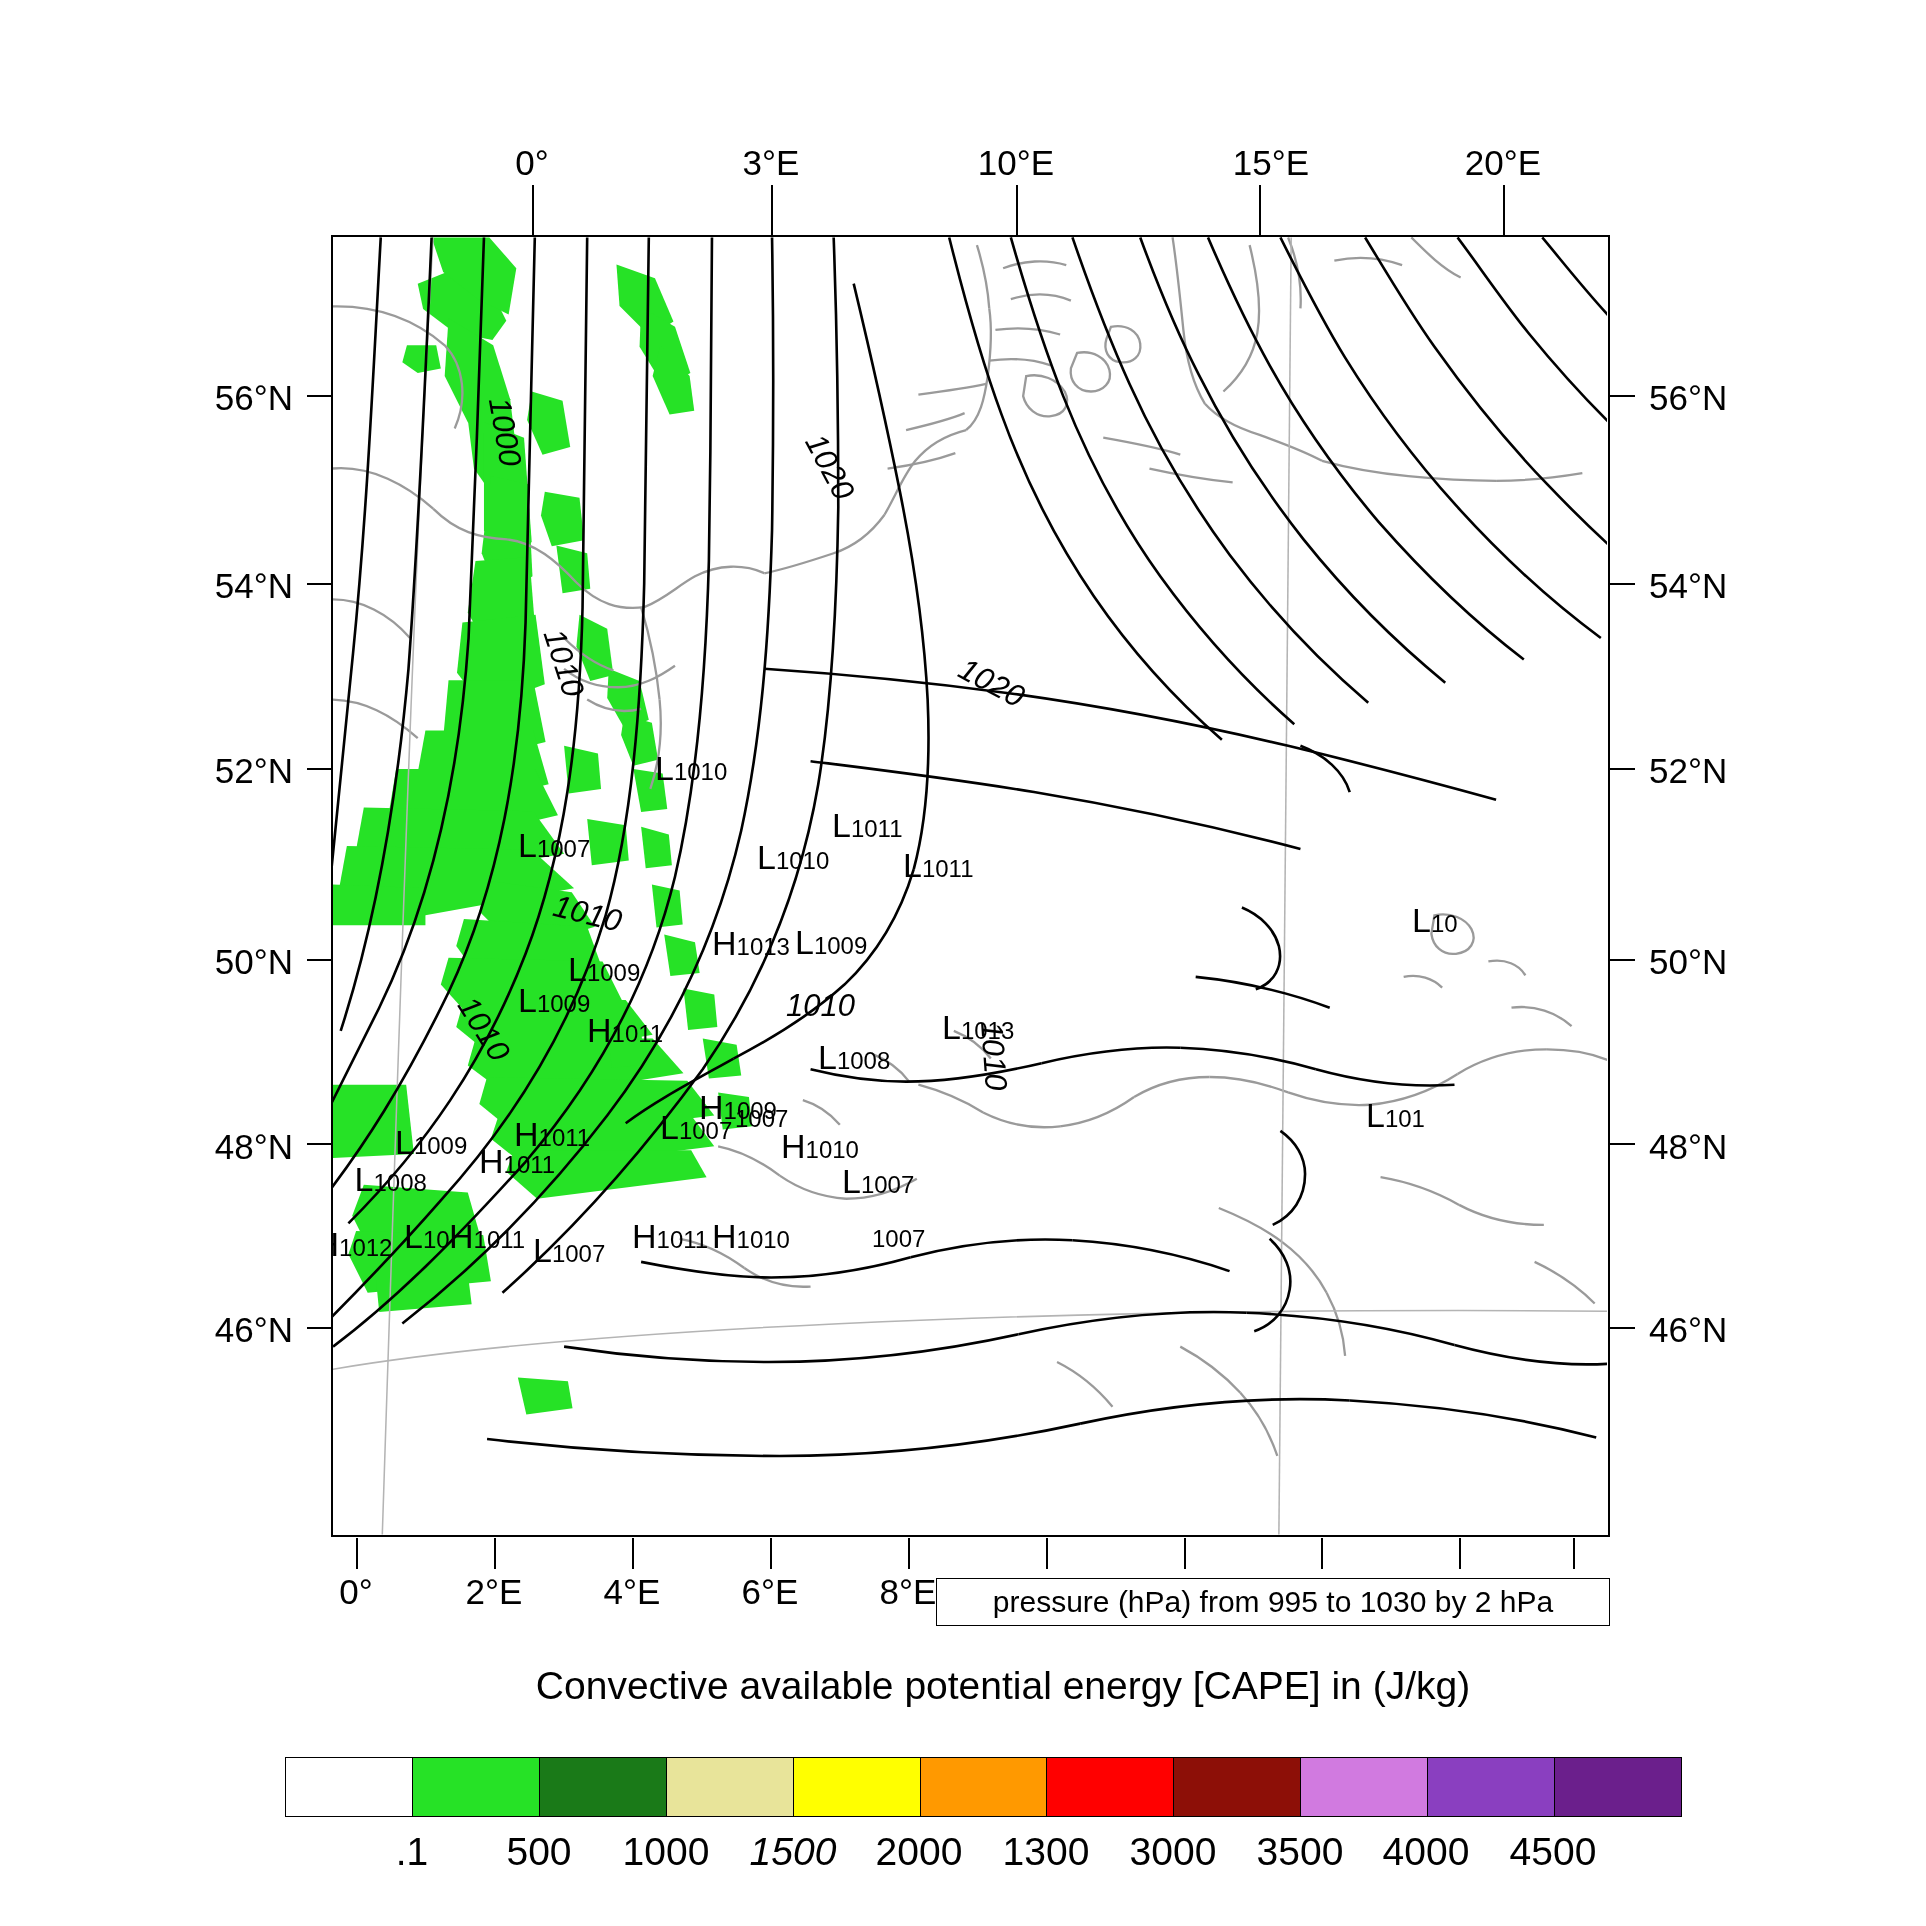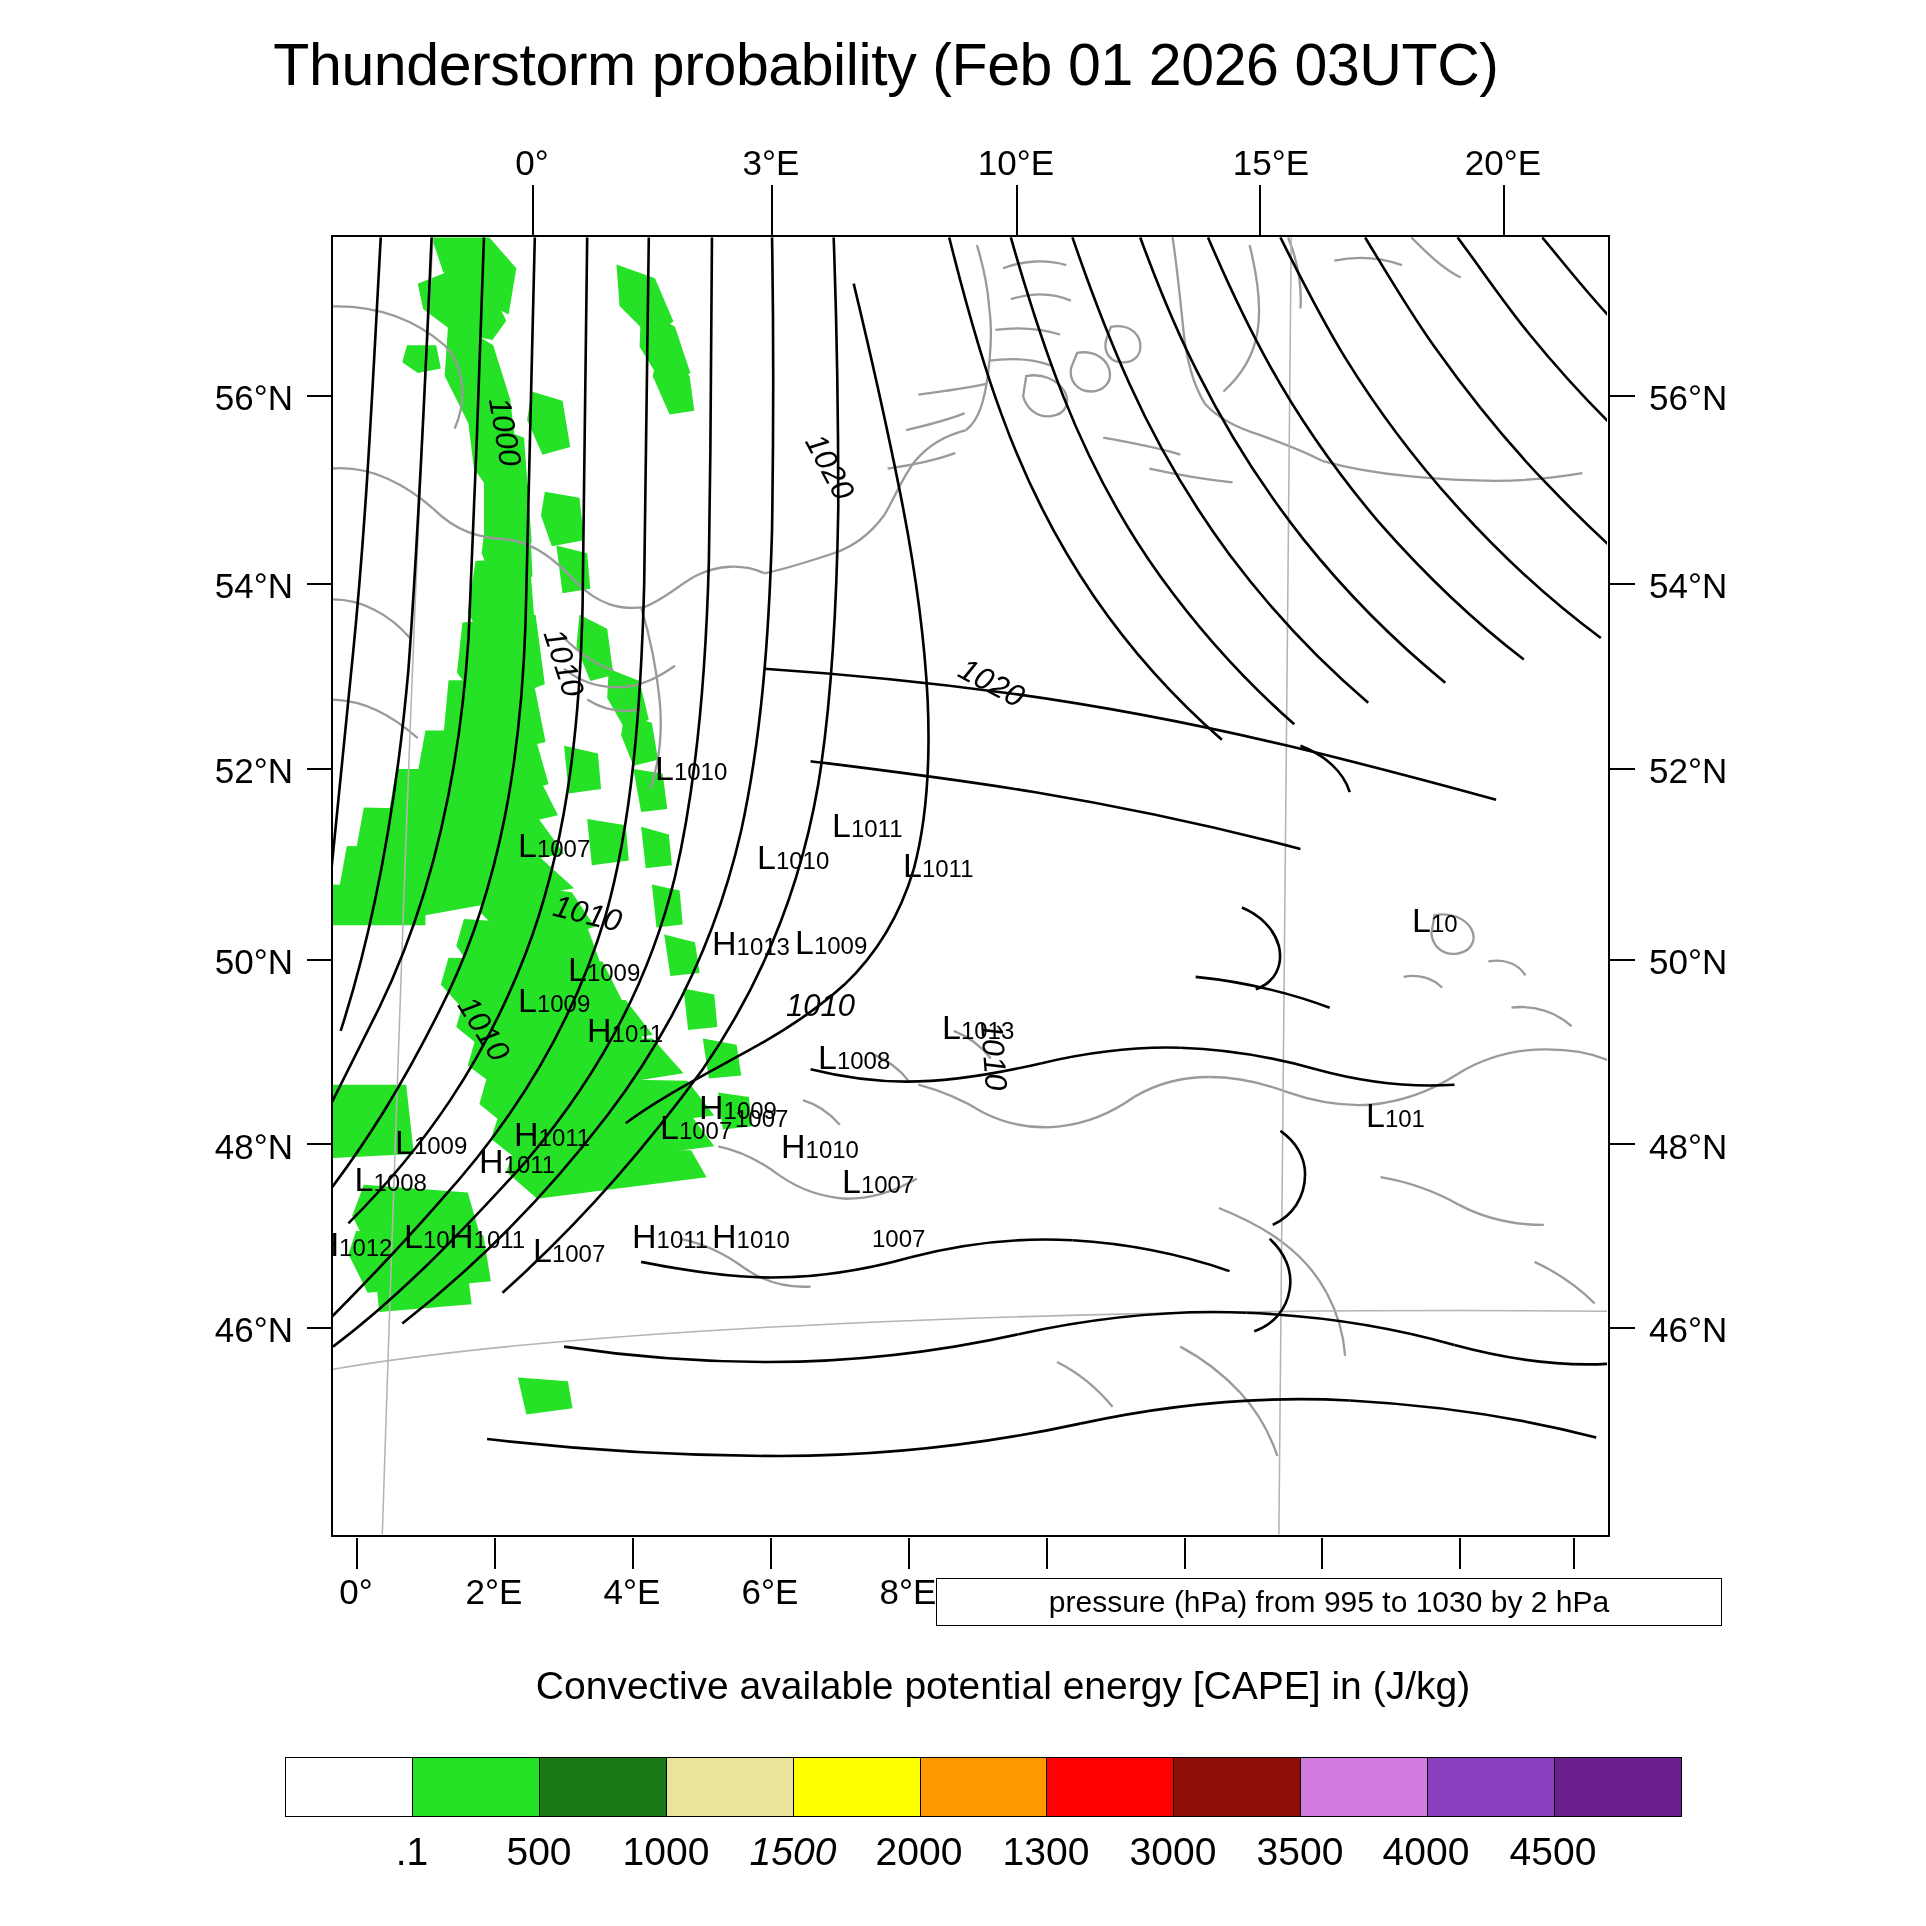--- a/index.html
+++ b/index.html
@@ -27,39 +27,38 @@
   .tick{position:absolute;background:#000;}
 
   
   .ann{position:absolute;font-size:28px;white-space:nowrap;}
   .ann .big{font-size:34px;}
   .ann .sub{font-size:24px;}
   .cl{position:absolute;font-size:31px;font-style:italic;white-space:nowrap;}
 
   
   .press-box{
-    position:absolute;left:936px;top:1578px;width:786px;height:48px;
+    position:absolute;left:936px;top:1578px;width:674px;height:48px;
     border:1.5px solid #000;box-sizing:border-box;background:#fff;
     display:flex;align-items:center;justify-content:center;font-size:30px;
   }
 
   
   .cb-title{position:absolute;left:0;top:1664px;width:1926px;text-align:center;font-size:39px;padding-left:40px;}
   .cbar{position:absolute;left:285px;top:1757px;width:1395px;height:58px;display:flex;border:1.5px solid #000;box-sizing:content-box;}
   .cbar div{flex:1 1 0;height:100%;border-right:0.8px solid #000;box-sizing:border-box;}
   .cbar div:last-child{border-right:none;}
   .cb-ticks{position:absolute;left:285px;top:1830px;width:1396px;height:46px;}
   .cb-ticks span{position:absolute;font-size:39px;transform:translateX(-50%);}
 </style>
 </head>
 <body>
 
 <div class="root">
 
-  <div class="title">Thunderstorm probability (Feb 01 2026 03UTC)</div>
 
   <div class="lbl ctr" style="left:532px;top:143px;">0°</div>
   <div class="lbl ctr" style="left:771px;top:143px;">3°E</div>
   <div class="lbl ctr" style="left:1016px;top:143px;">10°E</div>
   <div class="lbl ctr" style="left:1259px;top:143px;margin-left:12px;">15°E</div>
   <div class="lbl ctr" style="left:1503px;top:143px;">20°E</div>
 
   <div class="tick" style="left:532px;top:185px;width:2.3px;height:52px;"></div>
   <div class="tick" style="left:771px;top:185px;width:2.3px;height:52px;"></div>
   <div class="tick" style="left:1016px;top:185px;width:2.3px;height:52px;"></div>

